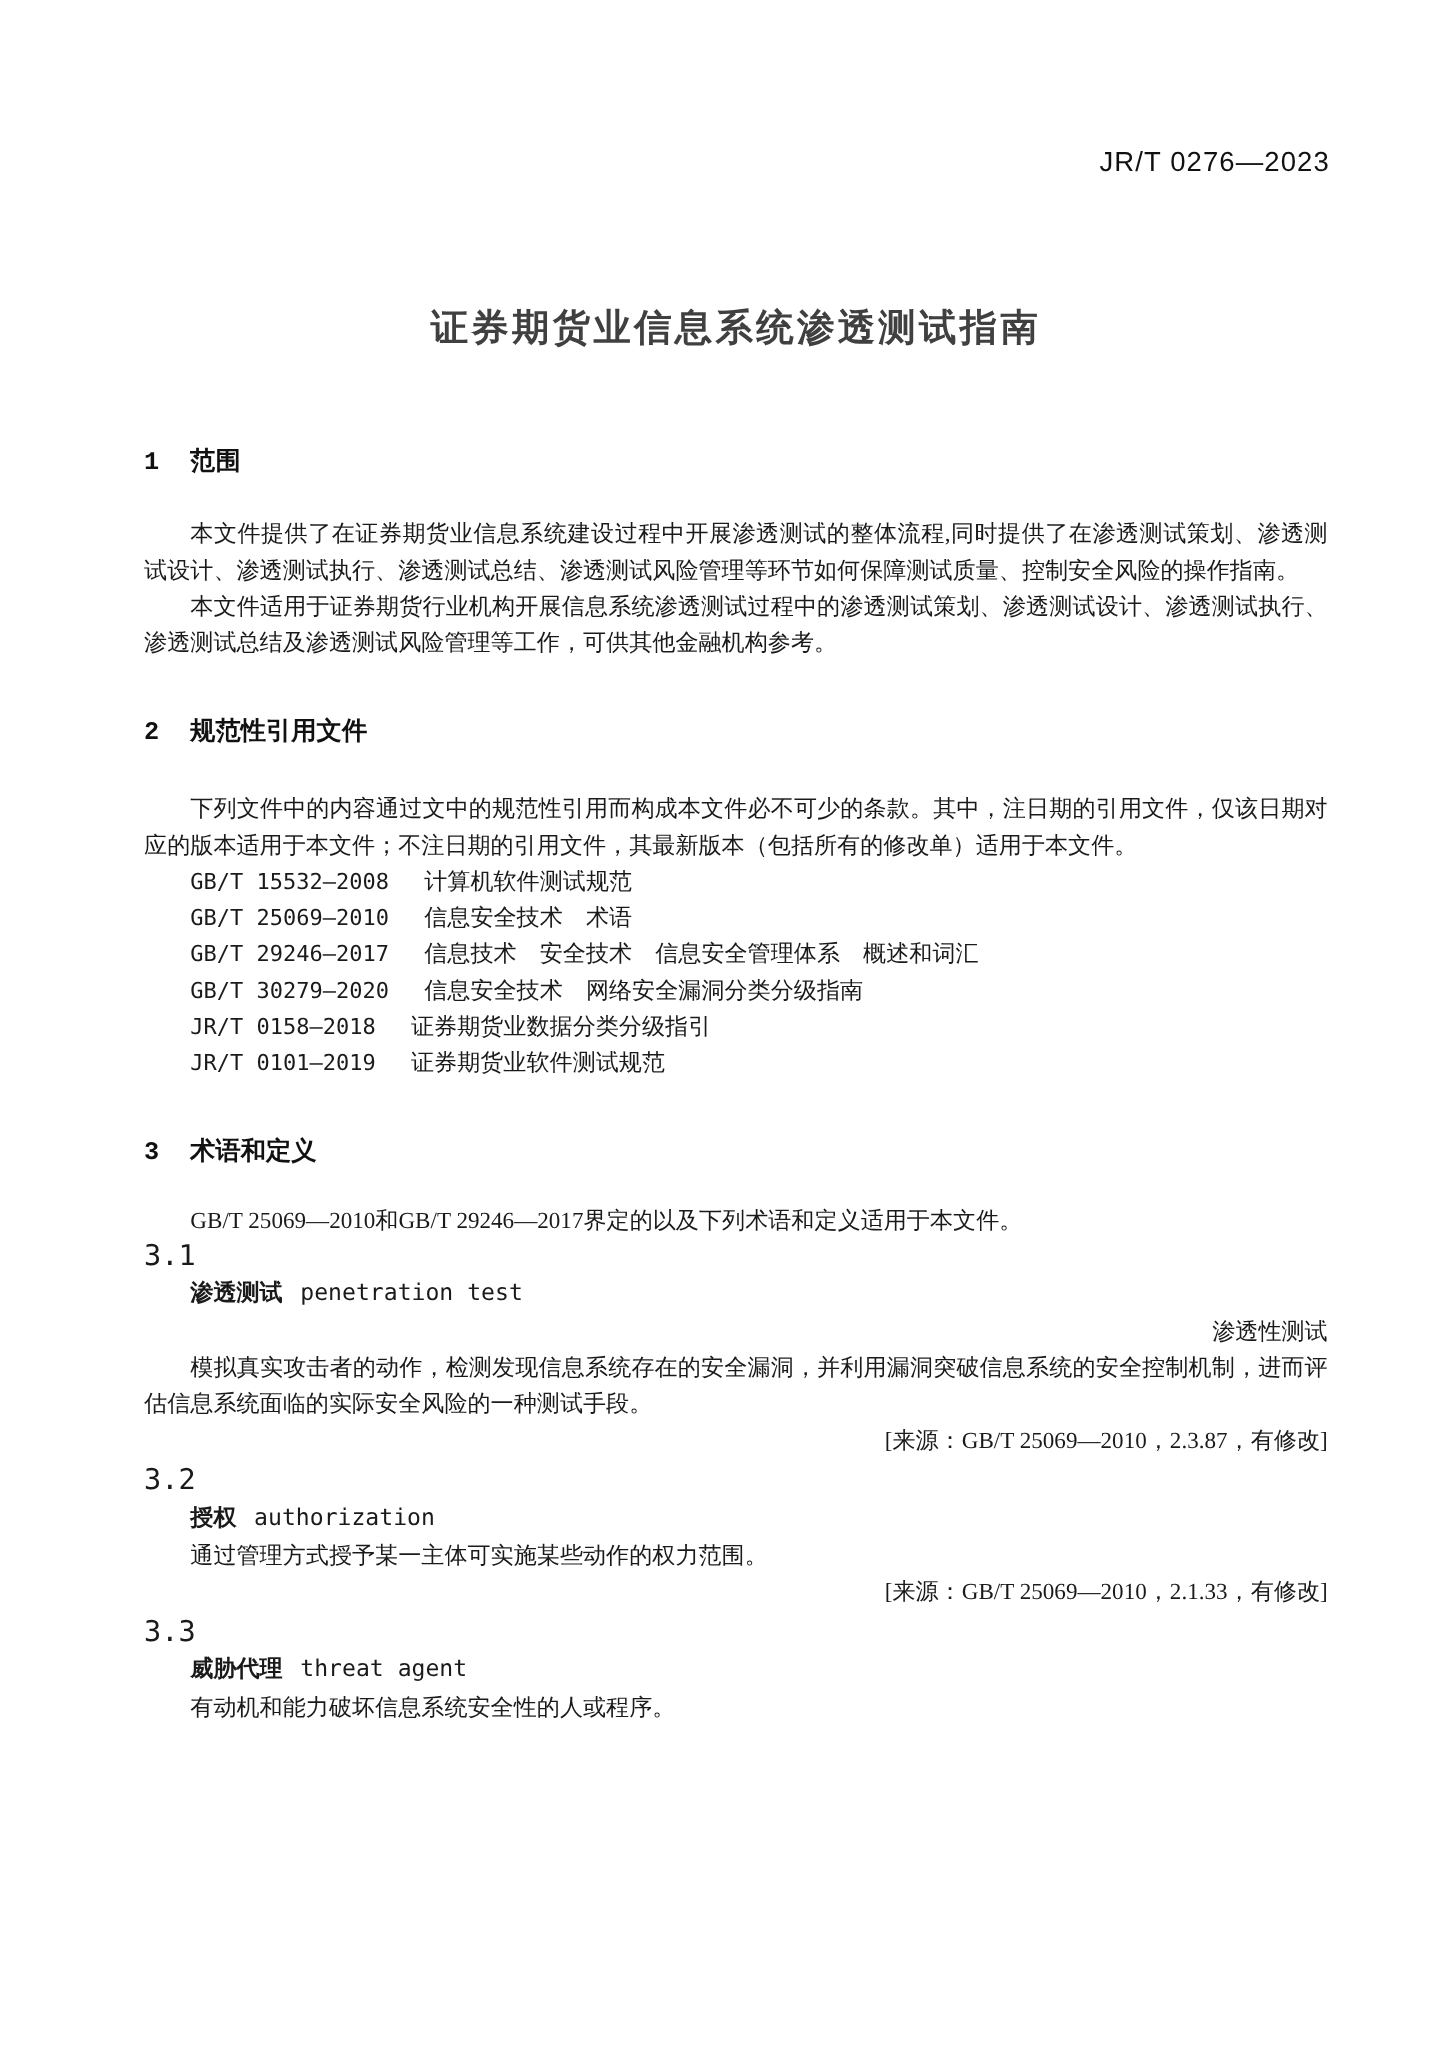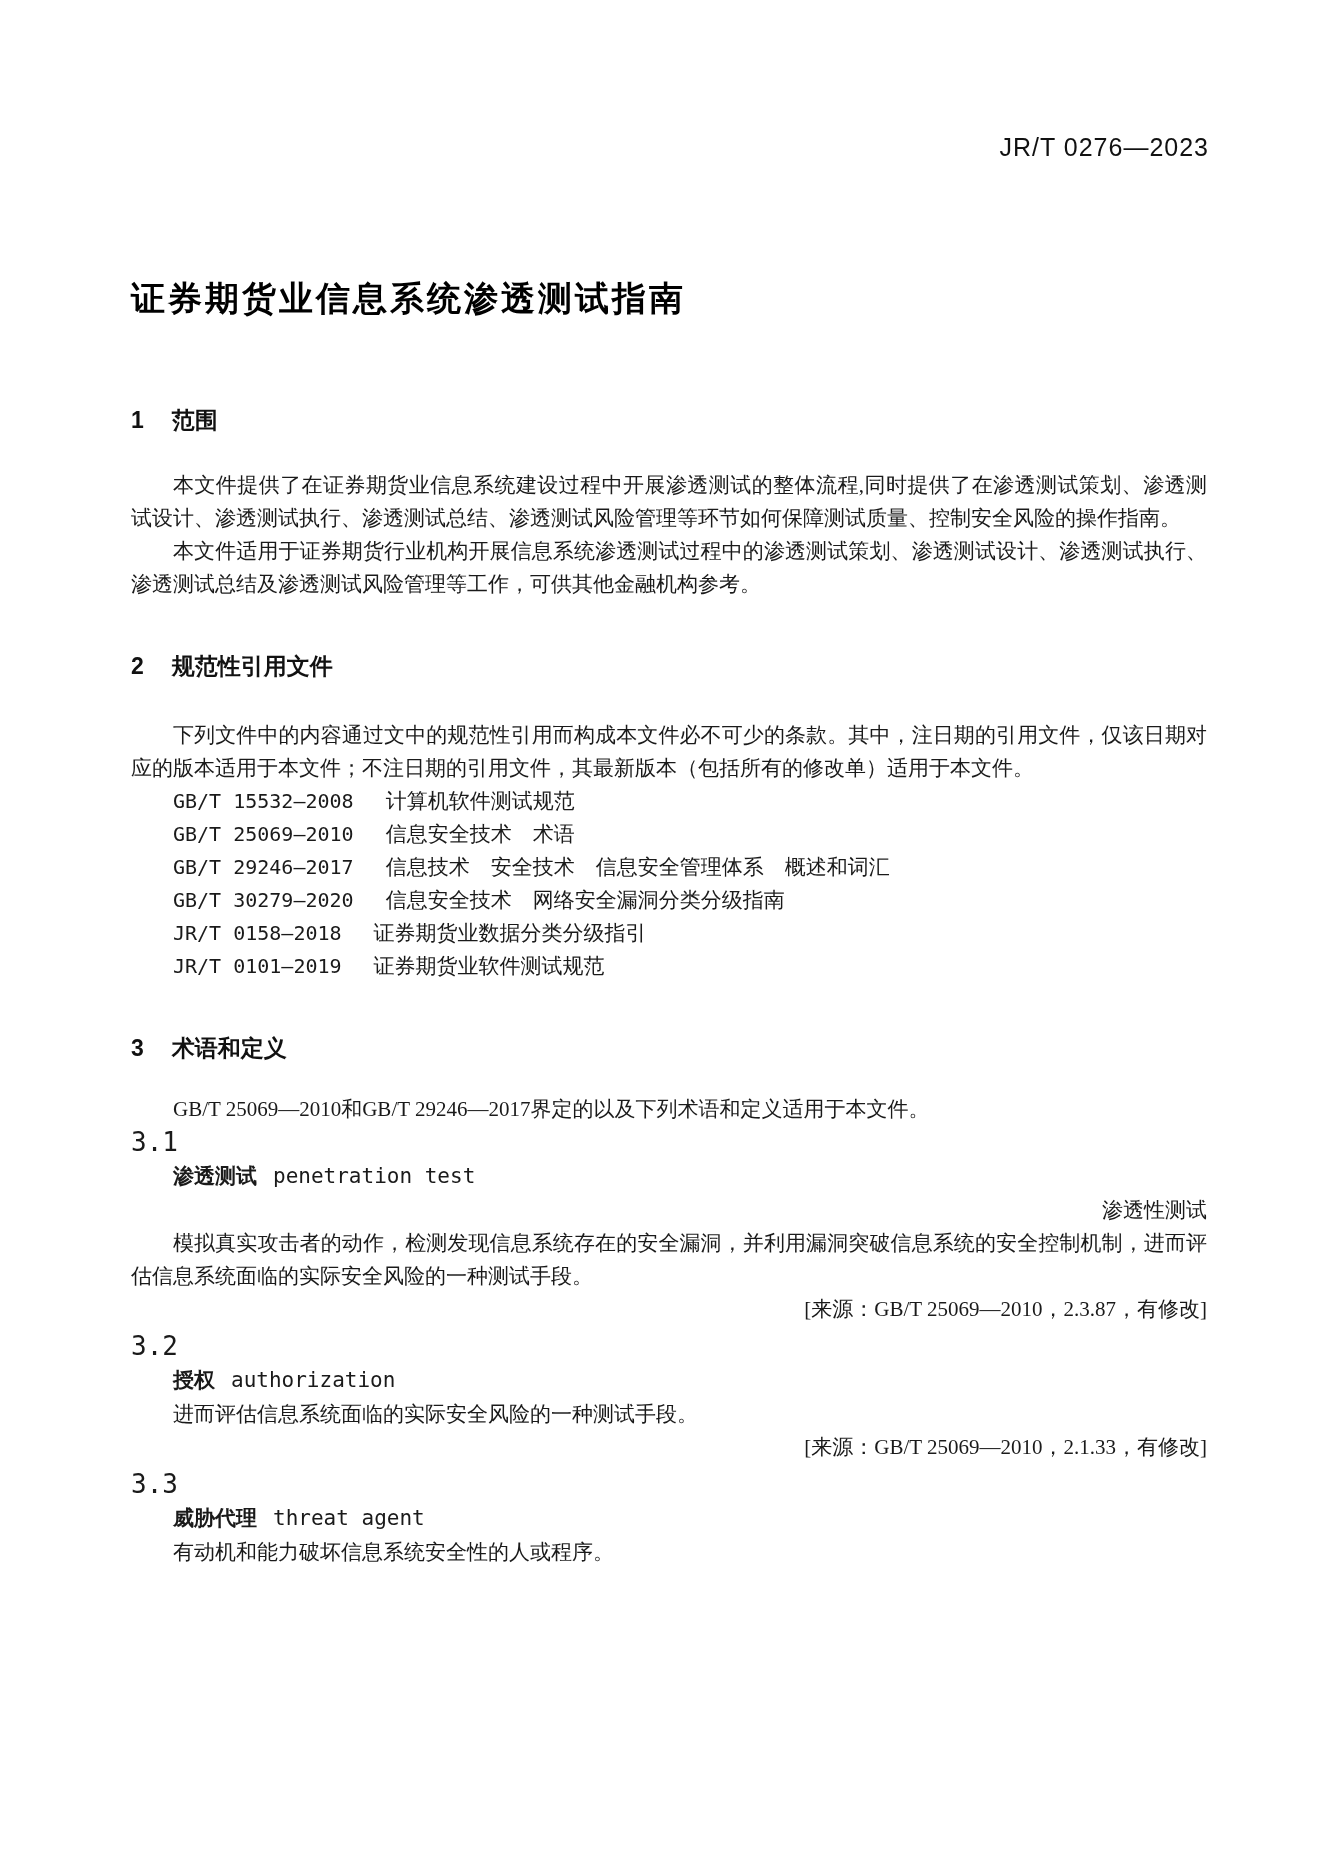--- a/index.html
+++ b/index.html
@@ -22,31 +22,31 @@
     color: #111;
   }
   .content {
     position: absolute;
     left: 131px;
     top: 0;
     width: 1076px;
   }
   .doc-title {
     margin: 276px 0 0 0;
-    text-align: left;
+    text-align: center;
     font-family: "Liberation Sans", "DejaVu Sans", sans-serif;
     font-size: 34px;
     font-weight: bold;
     letter-spacing: 3px;
     line-height: 44px;
-    color: #000000;
+    color: #404040;
   }
   .sec-h {
     margin: 0;
-    font-family: Liberation Sans, sans-serif;
+    font-family: Liberation Mono, monospace;
     font-size: 23px;
     font-weight: bold;
     line-height: 30px;
     color: #111;
   }
   .sec-h .sec-num { display: inline-block; margin-right: 28px; }
   #sec1-h { margin-top: 85px; }
   #sec2-h { margin-top: 50px; }
   #sec3-h { margin-top: 50px; }
   .para {
@@ -139,21 +139,21 @@
       <div class="term-num">3.1</div>
       <div class="term-line"><span class="term-zh">渗透测试</span><span class="term-en">penetration test</span></div>
       <div class="term-syn">渗透性测试</div>
       <p class="para">模拟真实攻击者的动作，检测发现信息系统存在的安全漏洞，并利用漏洞突破信息系统的安全控制机制，进而评估信息系统面临的实际安全风险的一种测试手段。</p>
       <div class="term-src">[来源：GB/T 25069—2010，2.3.87，有修改]</div>
     </div>
 
     <div class="term-block">
       <div class="term-num">3.2</div>
       <div class="term-line"><span class="term-zh">授权</span><span class="term-en">authorization</span></div>
-      <p class="para">进而评估信息系统面临的实际安全风险的一种测试手段。</p>
+      <p class="para">通过管理方式授予某一主体可实施某些动作的权力范围。</p>
       <div class="term-src">[来源：GB/T 25069—2010，2.1.33，有修改]</div>
     </div>
 
     <div class="term-block">
       <div class="term-num">3.3</div>
       <div class="term-line"><span class="term-zh">威胁代理</span><span class="term-en">threat agent</span></div>
       <p class="para">有动机和能力破坏信息系统安全性的人或程序。</p>
     </div>
 
     <div class="term-block">

